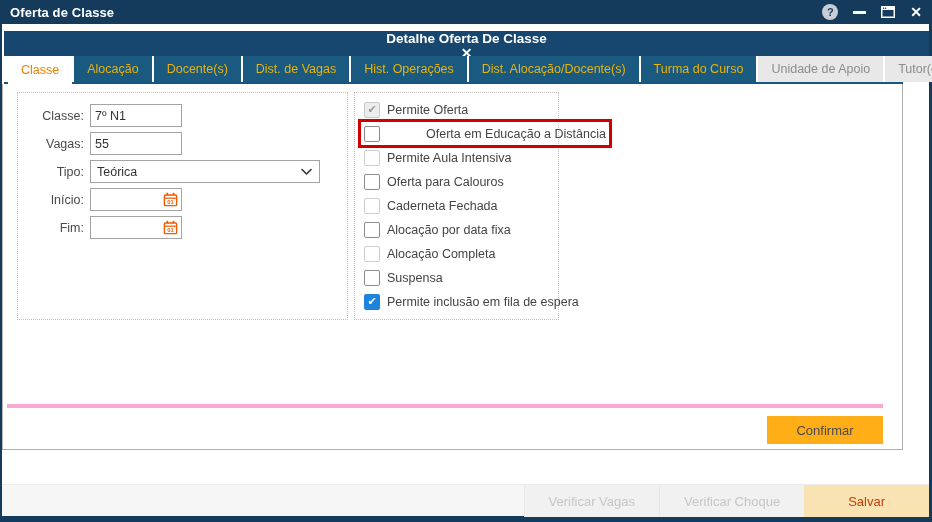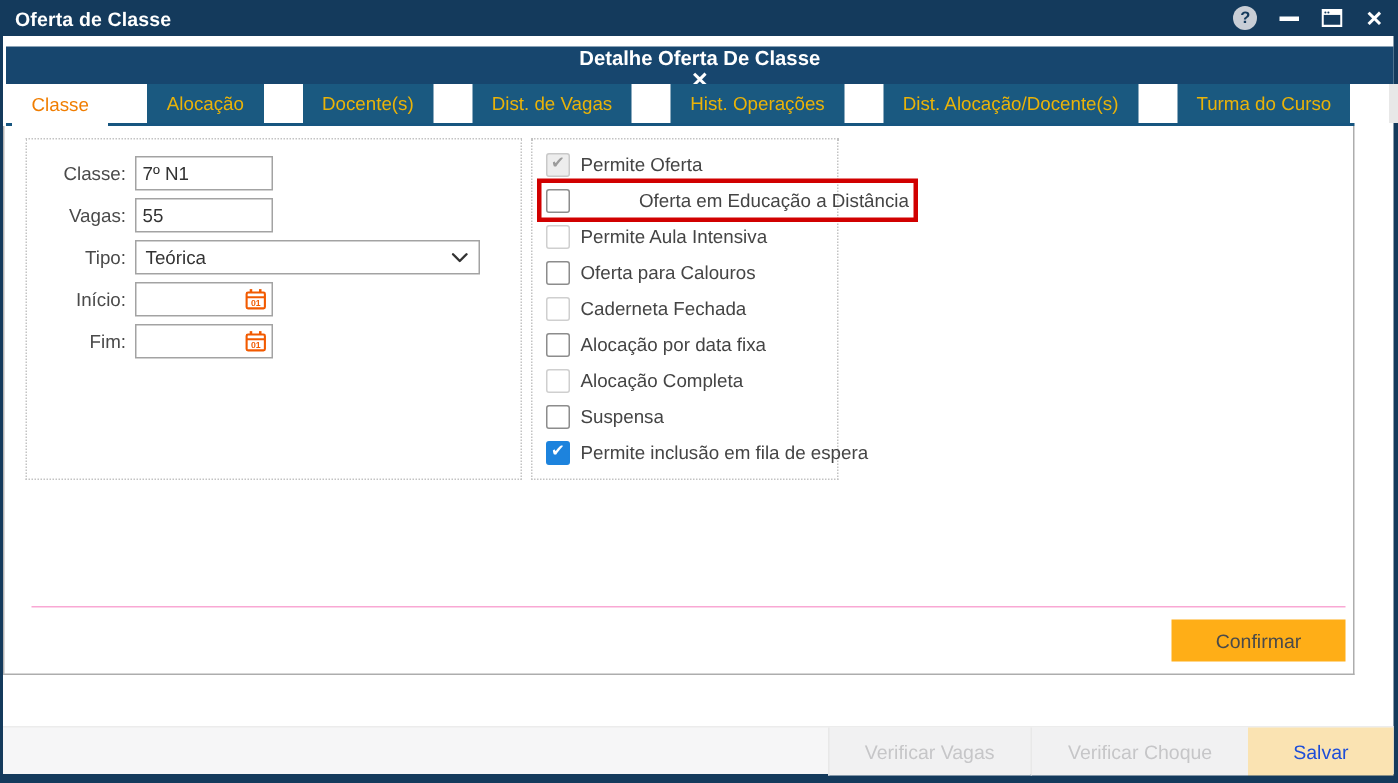--- a/index.html
+++ b/index.html
@@ -23,21 +23,21 @@
   .border-bottom{ position:absolute; left:0; top:516px; width:932px; height:6px; background:#143A5C; }
 
   
   .dlg-header { position:absolute; left:4px; top:31px; width:925px; height:25px;
     background:#17466E; display:flex; align-items:center; padding:0 12px;flex-direction:column; }
   .dlg-header .dtitle { flex:1; color:#fff; font-size:13.5px; font-weight:700; }
   .dlg-close { color:#fff; font-size:14px; font-weight:700; cursor:pointer; line-height:1; }
 
   
   .tabstrip { position:absolute; left:4px; top:56px; width:899px; height:28px;
-    display:flex; align-items:center; border-bottom:2px solid #175680; padding-left:4px;gap:24px; }
+    display:flex; align-items:center; border-bottom:2px solid #175680; padding-left:4px; }
   .tab { height:26px; display:flex; align-items:center; padding:0 13px; margin-right:2px;
     background:#1A5980; color:#eab308; font-size:12.5px; white-space:nowrap; cursor:pointer; }
   .tab.active { background:#fff; color:#F07D00; height:28px; margin-bottom:-2px; z-index:2; cursor:default; }
   .tab.disabled { background:#E8E8E8; color:#8C8C8C; cursor:default; }
 
   
   .content-wrap { position:absolute; left:2px; top:84px; width:901px; height:366px;
     background:#fff; border-left:1px solid #B5B5B5; border-right:1px solid #ADADAD;
     border-bottom:1px solid #ADADAD; }
   .tabpage { position:relative; width:100%; height:320px; }
@@ -61,32 +61,32 @@
   .crow.highlight { outline:3px solid #D10000; outline-offset:3px;gap:39px; }
   .cbox { width:16px; height:16px; border:1px solid #8C8C8C; border-radius:2px; background:#fff;
     display:inline-flex; align-items:center; justify-content:center; flex:0 0 auto; cursor:pointer; }
   .cbox.disabled { border-color:#CFCFCF; cursor:default; }
   .cbox.checked { background:#1D83DD; border-color:#1D83DD; }
   .cbox.checked.disabled { background:#EDEDED; border-color:#C9C9C9; }
   .check { font-size:11px; line-height:1; color:#fff; }
   .cbox.checked.disabled .check { color:#9B9B9B; }
   .clabel { margin-left:7px; font-size:12.5px; color:#444; white-space:nowrap; }
 
-  .confirmbar { position:absolute; left:18px; top:320px; width:876px; height:45px;
-    border-top:1px solid #f9a8d4; }
+  .confirmbar { position:absolute; left:4px; top:320px; width:876px; height:45px;
+    border-top:4px solid #f9a8d4; }
   .confirm-btn { position:absolute; right:0; top:8px; width:116px; height:28px; background:#FFAE17;
     border:none; color:#4A4A4A; font-family:"Liberation Sans",sans-serif; font-size:13px; cursor:pointer; }
 
   
   .footer { position:absolute; left:2px; top:484px; width:927px; height:32px; background:#F6F6F7;
     border-top:1px solid #ECECEC; display:flex; justify-content:flex-end; }
   .fbtn { height:32px; display:flex; align-items:center; justify-content:center; font-size:13px;
     border:none; border-left:1px solid #E8E8E8; font-family:"Liberation Sans",sans-serif; }
   .fbtn.plain { background:#F1F1F2; color:#C6C6C8; padding:0 24px; }
-  .fbtn.accent { background:#FAE3B2; color:#1d4ed8; padding:0 30px; border-left:none;text-align:center; }
+  .fbtn.accent { background:#FAE3B2; color:#c2410c; padding:0 44px; border-left:none;text-align:center; }
 </style>
 </head>
 <body>
 
 <div class="window">
 
   <div class="titlebar">
     <span class="wtitle">Oferta de Classe</span>
     <div class="controls">
       <div class="help-circle">?</div>

